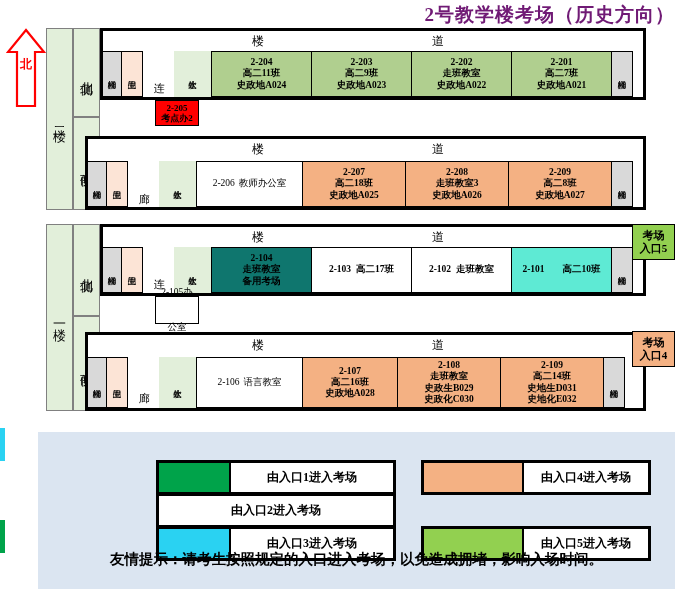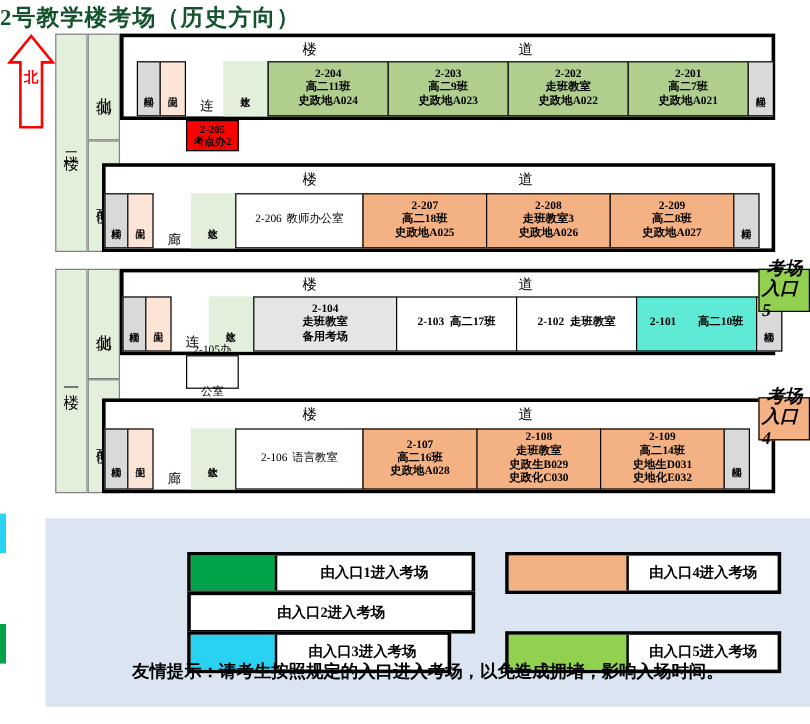--- a/index.html
+++ b/index.html
@@ -8,23 +8,23 @@
     width:675px; height:603px;
     background:#ffffff;
     font-family:"Liberation Serif","DejaVu Serif",serif;
     position:relative;
     overflow:hidden;
   }
 
   
   #title {
     position:absolute; left:0; top:2px; width:675px;
-    text-align:left;
+    text-align:right;
     font-size:19px; font-weight:bold; letter-spacing:1px;
-    color:#14532d;
+    color:#701a75;
   }
 
   
   #north-arrow {
     position:absolute; left:6px; top:28px; width:40px; height:80px;
   }
   #north-arrow svg { display:block; }
   #north-arrow .nlabel {
     position:absolute; left:0; top:28px; width:40px;
     text-align:center; color:#ff0000; font-weight:bold; font-size:12px;
@@ -102,25 +102,24 @@
   .officebox {
     position:absolute;
     background:#ffffff; border:1px solid #000;
     color:#000; font-size:9.5px;
     display:flex; flex-direction:column;
     align-items:center; justify-content:center; line-height:1.15;gap:24px;
   }
   .entrybox {
     position:absolute;
     border:1px solid #000;
-    font-size:15px; font-weight:bold; color:#000;
+    font-size:11px; font-weight:bold; color:#000;
     display:flex; flex-direction:column;
     align-items:center; justify-content:center; line-height:1.15;
     padding:17px 2px;
-    font-style:italic;
   }
 
   
   #legend {
     position:absolute; left:38px; top:432px; width:637px; height:157px;
     background:#dbe5f1;
   }
   .legrow { position:absolute; display:flex; border:3px solid #000; background:#fff; }
   .swatch { border-right:2px solid #000; }
   .legtext {
@@ -152,21 +151,21 @@
   <div class="floor">
     <div class="vlabel" style="left:46px; top:0px; width:27px; height:182px;">二楼</div>
 
     <div class="vlabel" style="left:73px; top:0px; width:27px; height:89px;">北侧</div>
     <div class="vlabel" style="left:73px; top:89px; width:27px; height:93px;">南侧</div>
 
     <div class="wing" style="left:100px; top:0px; width:546px; height:72px;">
       <div class="corridor-title" style="left:100px; width:110px;">楼</div>
       <div class="corridor-title" style="left:280px; width:110px;">道</div>
 
-      <div class="cellrow" style="left:12px; top:20px; height:46px;">
+      <div class="cellrow" style="left:0px; top:20px; height:46px;">
         <div class="vcell" style="width:20px; background:#d9d9d9;">楼梯间</div>
         <div class="vcell" style="width:22px; background:#fce4d6;">卫生间</div>
         <div class="vcell noborder hcell-nb" style="width:33px;">连</div>
         <div class="vcell" style="width:38px; background:#e2efda; border-top:none; border-bottom:none; border-left:none;">饮水处</div>
         <div class="cell" style="width:101px; background:#b0cf8f;">
           <span>2-204</span>
           <span>高二11班</span>
           <span>史政地A024</span>
         </div>
         <div class="cell" style="width:101px; background:#b0cf8f;">
@@ -234,21 +233,21 @@
 
     <div class="wing" style="left:100px; top:196px; width:546px; height:72px;">
       <div class="corridor-title" style="left:100px; width:110px;">楼</div>
       <div class="corridor-title" style="left:280px; width:110px;">道</div>
 
       <div class="cellrow" style="left:0px; top:20px; height:46px;">
         <div class="vcell" style="width:20px; background:#d9d9d9;">楼梯间</div>
         <div class="vcell" style="width:22px; background:#fce4d6;">卫生间</div>
         <div class="vcell noborder hcell-nb" style="width:33px;">连</div>
         <div class="vcell" style="width:38px; background:#e2efda; border-top:none; border-bottom:none; border-left:none;">饮水处</div>
-        <div class="cell" style="width:120px; background:#e5e5e5;">
+        <div class="cell" style="width:101px; background:#0f766e;">
           <span>2-104</span>
           <span>走班教室</span>
           <span>备用考场</span>
         </div>
         <div class="cell" style="width:101px; background:#ffffff; flex-direction:row; gap:5px;">
           <span>2-103</span>
           <span>高二17班</span>
         </div>
         <div class="cell" style="width:101px; background:#ffffff; flex-direction:row; gap:5px;">
           <span>2-102</span>
@@ -321,21 +320,21 @@
   <div class="legrow" style="left:118px; top:28px; width:240px; height:35px;">
     <div class="swatch" style="width:72px; background:#00a34a;"></div>
     <div class="legtext">由入口1进入考场</div>
   </div>
 
   <div class="legrow" style="left:118px; top:61px; width:240px; height:35px;flex-direction:column;">
     <div class="swatch" style="width:72px; background:#ffff00;"></div>
     <div class="legtext">由入口2进入考场</div>
   </div>
 
-  <div class="legrow" style="left:118px; top:94px; width:220px; height:35px;">
+  <div class="legrow" style="left:118px; top:94px; width:240px; height:35px;">
     <div class="swatch" style="width:72px; background:#2ad2f2;"></div>
     <div class="legtext">由入口3进入考场</div>
   </div>
 
   <div class="legrow" style="left:383px; top:28px; width:230px; height:35px;">
     <div class="swatch" style="width:100px; background:#f4b183;"></div>
     <div class="legtext">由入口4进入考场</div>
   </div>
 
   <div class="legrow" style="left:383px; top:94px; width:230px; height:35px;">

